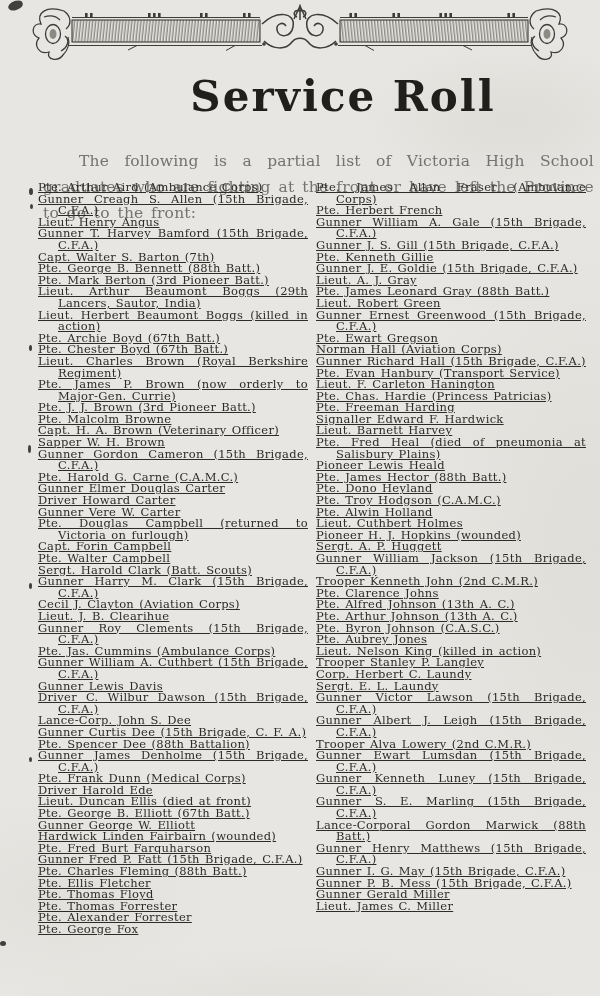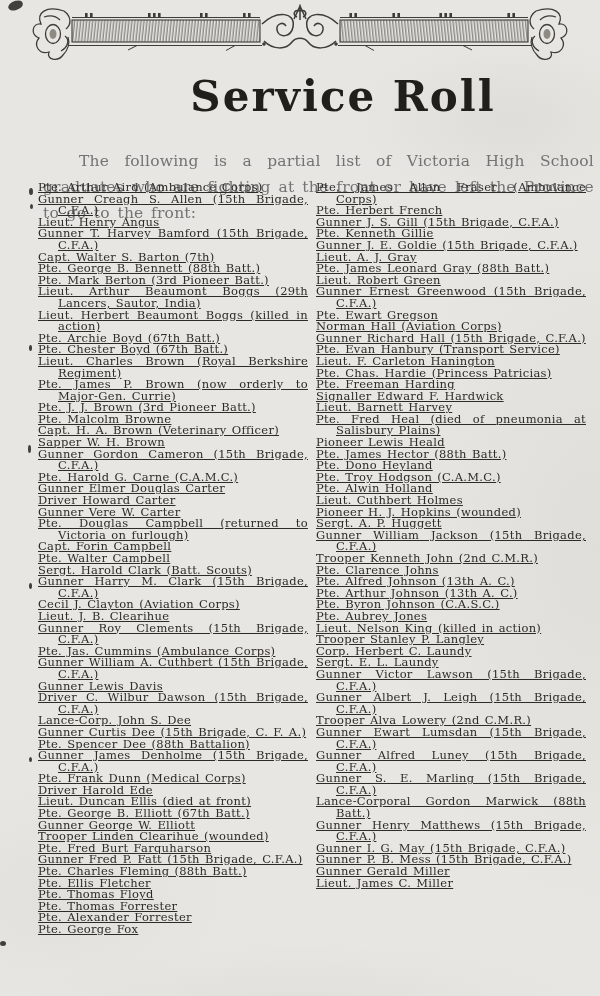--- a/index.html
+++ b/index.html
@@ -184,33 +184,34 @@
       <div class="entry">Driver C. Wilbur Dawson (15th Brigade, C.F.A.)</div>
       <div class="entry">Lance-Corp. John S. Dee</div>
       <div class="entry">Gunner Curtis Dee (15th Brigade, C. F. A.)</div>
       <div class="entry">Pte. Spencer Dee (88th Battalion)</div>
       <div class="entry">Gunner James Denholme (15th Brigade, C.F.A.)</div>
       <div class="entry">Pte. Frank Dunn (Medical Corps)</div>
       <div class="entry">Driver Harold Ede</div>
       <div class="entry">Lieut. Duncan Ellis (died at front)</div>
       <div class="entry">Pte. George B. Elliott (67th Batt.)</div>
       <div class="entry">Gunner George W. Elliott</div>
-      <div class="entry">Trooper Linden Clearihue (wounded)</div>
+      <div class="entry">Hardwick Linden Fairbairn (wounded)</div>
       <div class="entry">Pte. Fred Burt Farquharson</div>
       <div class="entry">Gunner Fred P. Fatt (15th Brigade, C.F.A.)</div>
       <div class="entry">Pte. Charles Fleming (88th Batt.)</div>
       <div class="entry">Pte. Ellis Fletcher</div>
       <div class="entry">Pte. Thomas Floyd</div>
       <div class="entry">Pte. Thomas Forrester</div>
       <div class="entry">Pte. Alexander Forrester</div>
       <div class="entry">Pte. George Fox</div>
     </div>
   <div class="col">
       <div class="entry">Pte. James Allan Fraser (Ambulance Corps)</div>
       <div class="entry">Pte. Herbert French</div>
+      <div class="entry">Gunner William A. Gale (15th Brigade, C.F.A.)</div>
       <div class="entry">Gunner J. S. Gill (15th Brigade, C.F.A.)</div>
       <div class="entry">Pte. Kenneth Gillie</div>
       <div class="entry">Gunner J. E. Goldie (15th Brigade, C.F.A.)</div>
       <div class="entry">Lieut. A. J. Gray</div>
       <div class="entry">Pte. James Leonard Gray (88th Batt.)</div>
       <div class="entry">Lieut. Robert Green</div>
       <div class="entry">Gunner Ernest Greenwood (15th Brigade, C.F.A.)</div>
       <div class="entry">Pte. Ewart Gregson</div>
       <div class="entry">Norman Hall (Aviation Corps)</div>
       <div class="entry">Gunner Richard Hall (15th Brigade, C.F.A.)</div>
@@ -237,21 +238,21 @@
       <div class="entry">Pte. Byron Johnson (C.A.S.C.)</div>
       <div class="entry">Pte. Aubrey Jones</div>
       <div class="entry">Lieut. Nelson King (killed in action)</div>
       <div class="entry">Trooper Stanley P. Langley</div>
       <div class="entry">Corp. Herbert C. Laundy</div>
       <div class="entry">Sergt. E. L. Laundy</div>
       <div class="entry">Gunner Victor Lawson (15th Brigade, C.F.A.)</div>
       <div class="entry">Gunner Albert J. Leigh (15th Brigade, C.F.A.)</div>
       <div class="entry">Trooper Alva Lowery (2nd C.M.R.)</div>
       <div class="entry">Gunner Ewart Lumsdan (15th Brigade, C.F.A.)</div>
-      <div class="entry">Gunner Alfred Luney (15th Brigade, C.F.A.)</div>
+      <div class="entry">Gunner Kenneth Luney (15th Brigade, C.F.A.)</div>
       <div class="entry">Gunner S. E. Marling (15th Brigade, C.F.A.)</div>
       <div class="entry">Lance-Corporal Gordon Marwick (88th Batt.)</div>
       <div class="entry">Gunner Henry Matthews (15th Brigade, C.F.A.)</div>
       <div class="entry">Gunner I. G. May (15th Brigade, C.F.A.)</div>
       <div class="entry">Gunner P. B. Mess (15th Brigade, C.F.A.)</div>
       <div class="entry">Gunner Gerald Miller</div>
       <div class="entry">Lieut. James C. Miller</div>
     </div>
 </div>
 

